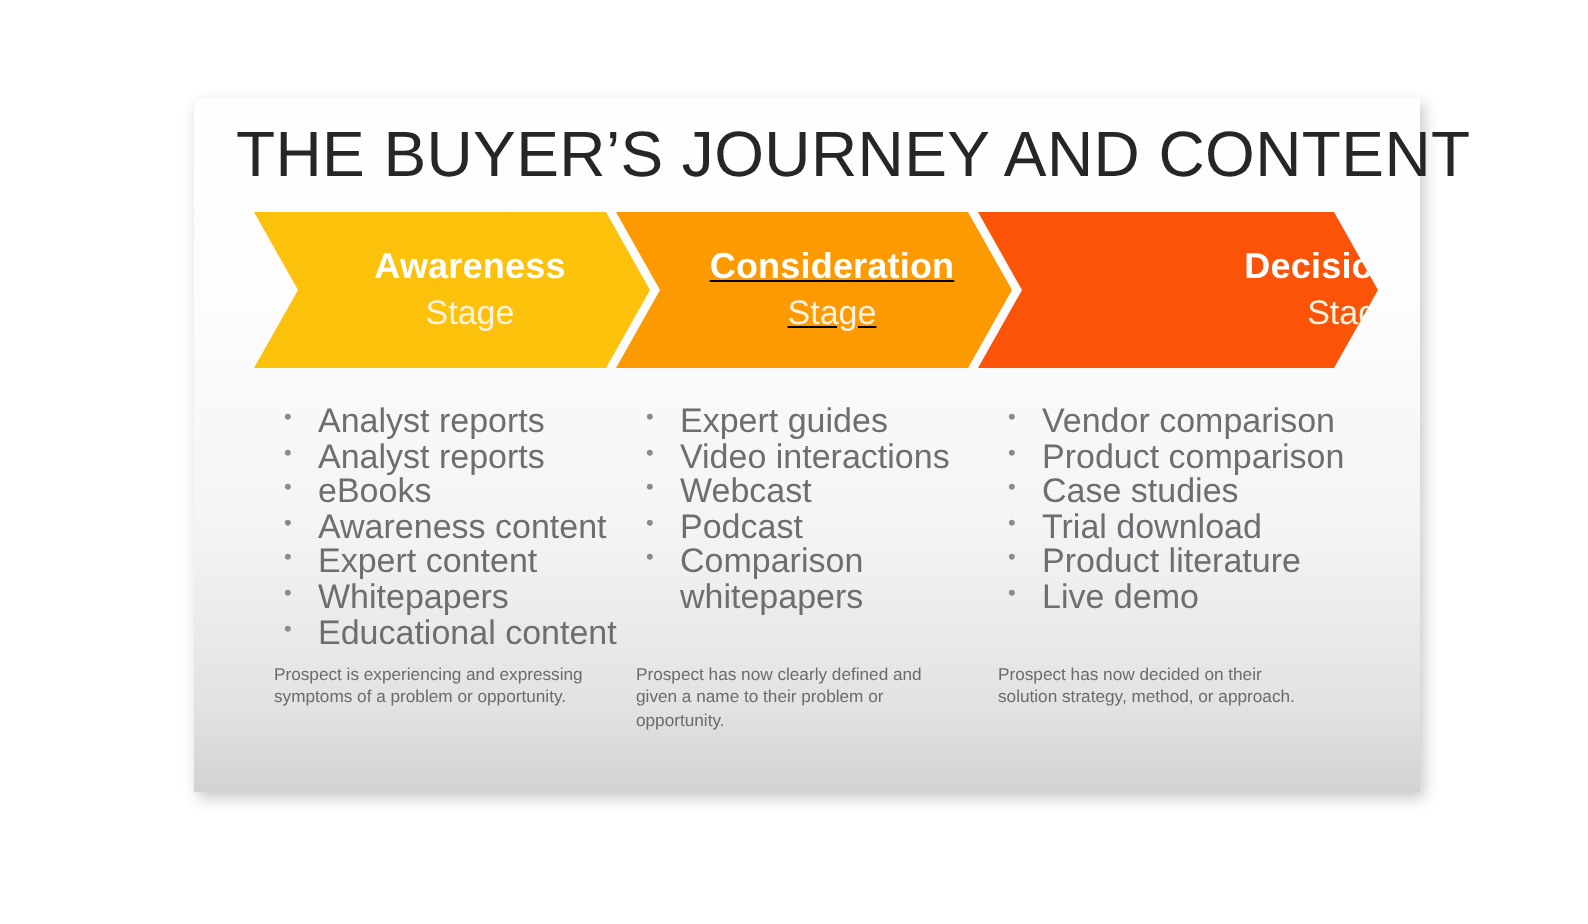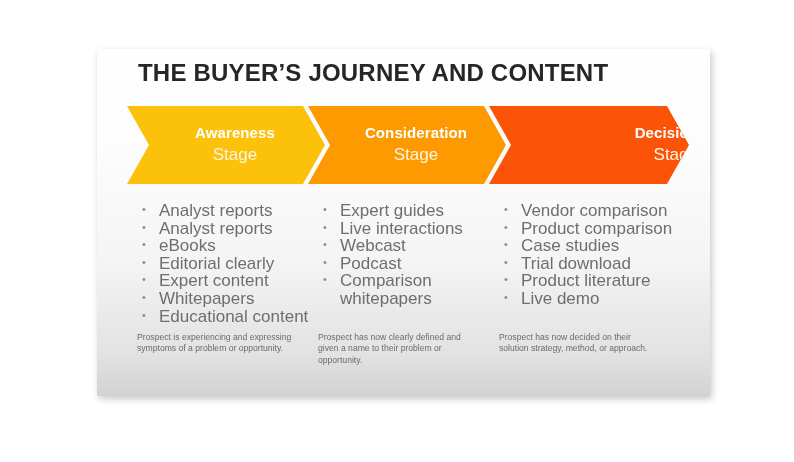--- a/index.html
+++ b/index.html
@@ -29,26 +29,25 @@
     height: 347px;
     background: linear-gradient(to bottom, #fefefe 0%, #fdfdfd 28%, #f4f4f4 62%, #e2e2e2 88%, #d2d2d2 100%);
     box-shadow: 2px 3px 7px rgba(0,0,0,0.22);
   }
 
   
   #title {
     position: absolute;
     left: 21px;
     top: 10px;
-    font-size: 24px;
-    font-weight: bold;
+    font-size: 32px;
+    font-weight: normal;
     letter-spacing: 0.2px;
     color: #262626;
     white-space: nowrap;
-    margin-left: 20px;
   }
 
   
   #chevron-band {
     position: absolute;
     left: 0px;
     top: 57px;
     width: 613px;
     height: 78px;
   }
@@ -65,30 +64,31 @@
     left: 30px;
     width: 198px;
     background: #fbc10b;
     clip-path: polygon(0 0, 176px 0, 198px 39px, 176px 78px, 0 78px, 22px 39px);
   }
   .chev-2 {
     left: 211px;
     width: 198px;
     background: #fd9a02;
     clip-path: polygon(0 0, 176px 0, 198px 39px, 176px 78px, 0 78px, 22px 39px);
+    text-decoration: underline;
   }
   .chev-3 {
     left: 392px;
     width: 200px;
     background: #fb5408;
     clip-path: polygon(0 0, 178px 0, 200px 39px, 178px 78px, 0 78px, 22px 39px);
     align-items: flex-end;
   }
   .chev-title {
-    font-size: 15px;
+    font-size: 18px;
     font-weight: bold;
     color: #ffffff;
     letter-spacing: 0.1px;
     line-height: 1.1;
     margin-bottom: 4px;
     transform: translateX(9px);
   }
   .chev-sub {
     font-size: 17px;
     font-weight: normal;
@@ -165,31 +165,31 @@
         <div class="chev-sub">Stage</div>
       </div>
 
     </div>
 
     <div class="col col-1">
       <ul class="bullets">
         <li>Analyst reports</li>
         <li>Analyst reports</li>
         <li>eBooks</li>
-        <li>Editorial clearly</li>
+        <li>Awareness content</li>
         <li>Expert content</li>
         <li>Whitepapers</li>
         <li>Educational content</li>
       </ul>
     </div>
 
     <div class="col col-2">
       <ul class="bullets">
         <li>Expert guides</li>
-        <li>Live interactions</li>
+        <li>Video interactions</li>
         <li>Webcast</li>
         <li>Podcast</li>
         <li>Comparison whitepapers</li>
       </ul>
     </div>
 
     <div class="col col-3">
       <ul class="bullets">
         <li>Vendor comparison</li>
         <li>Product comparison</li>

